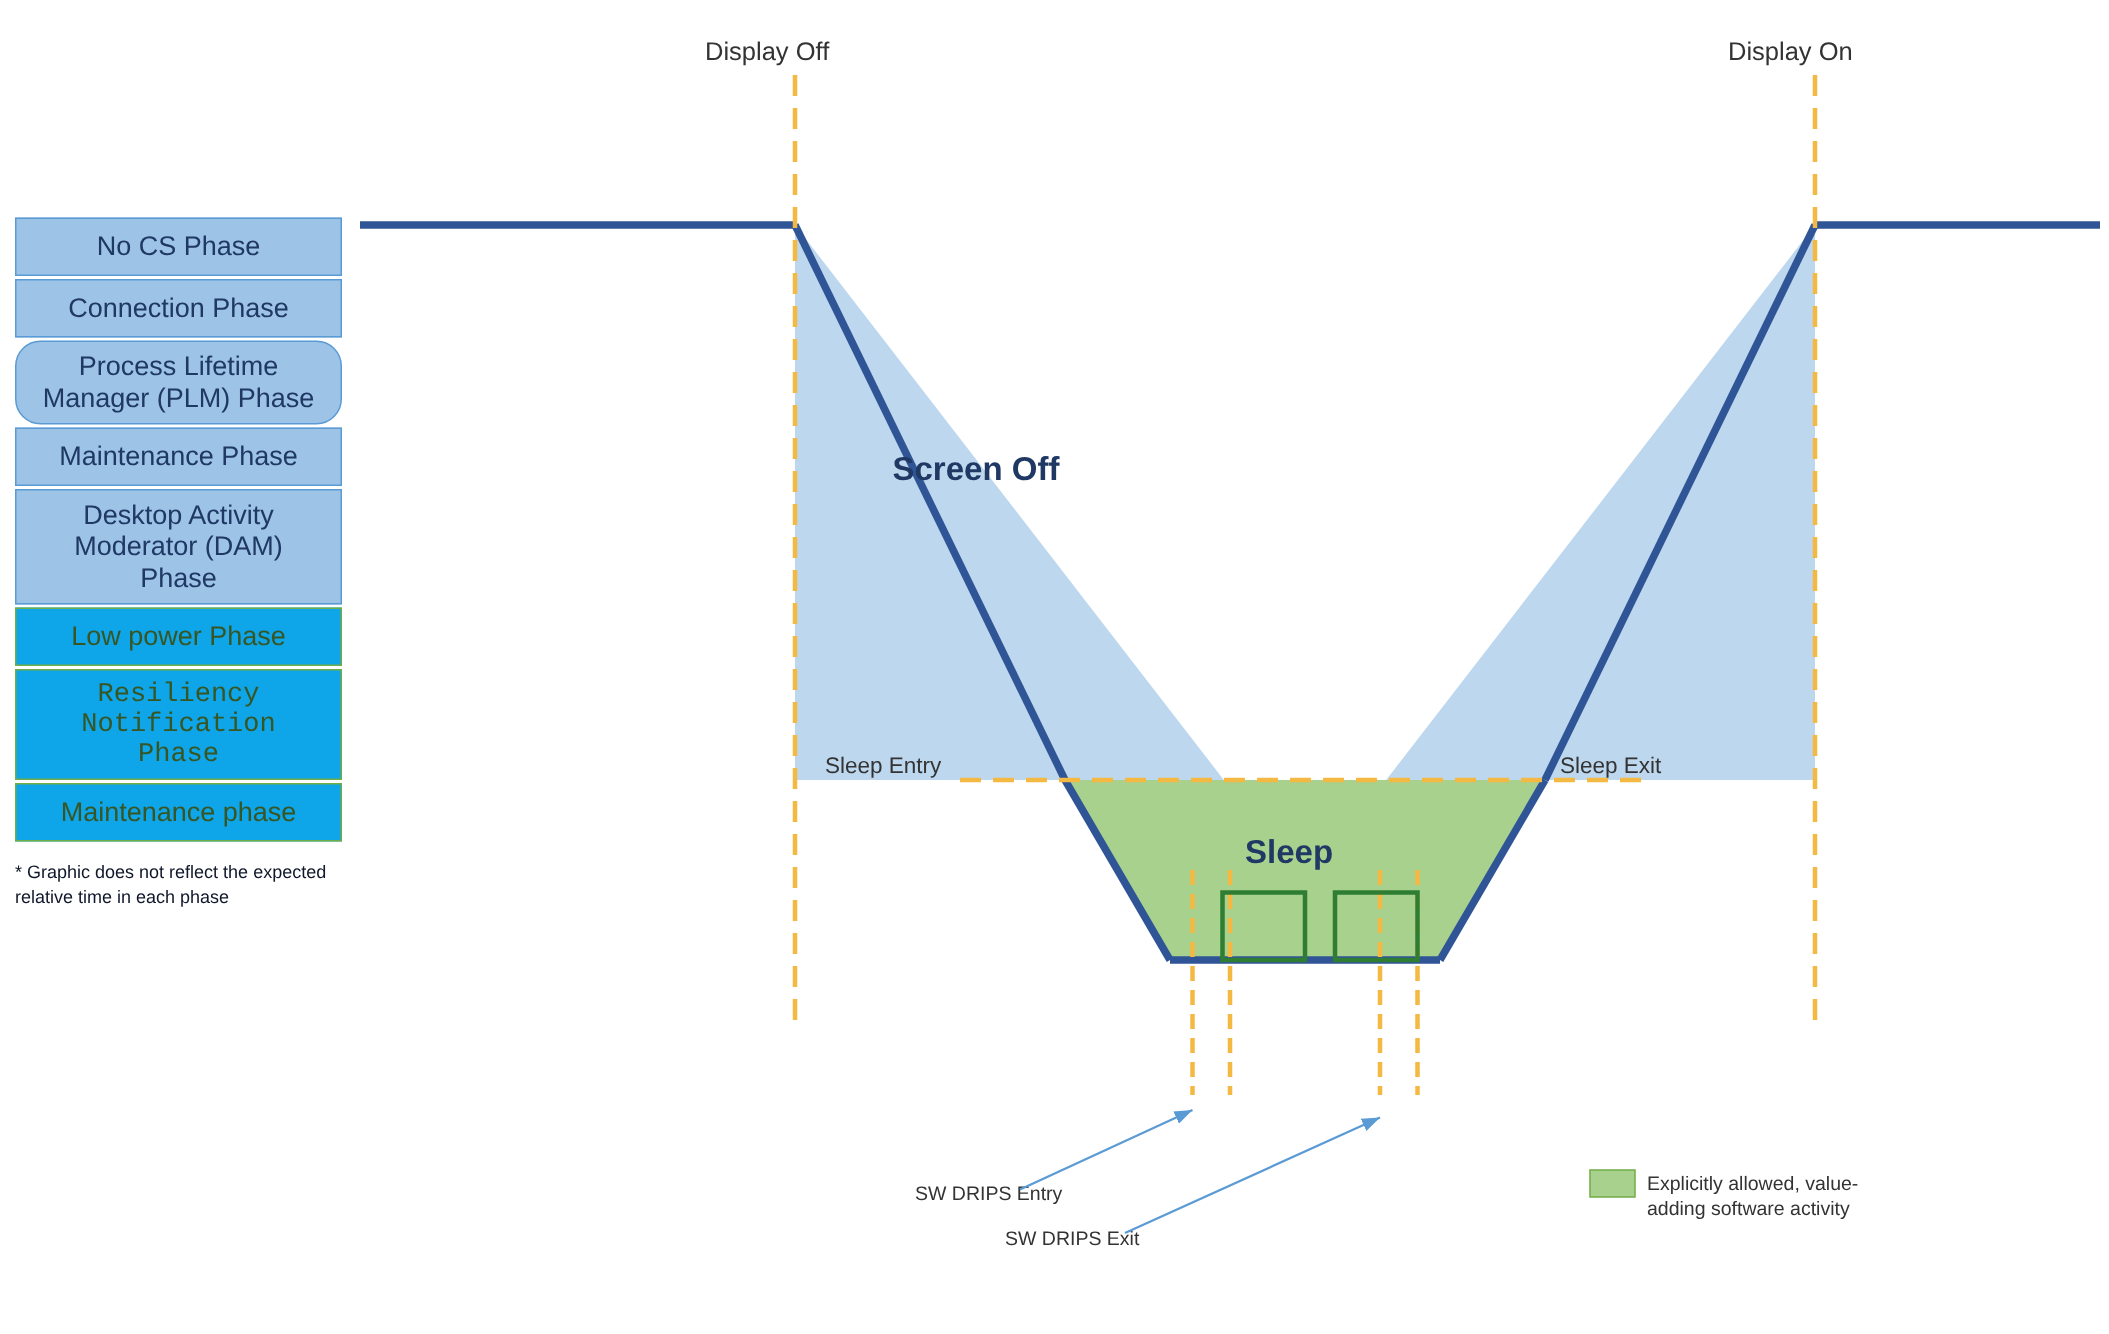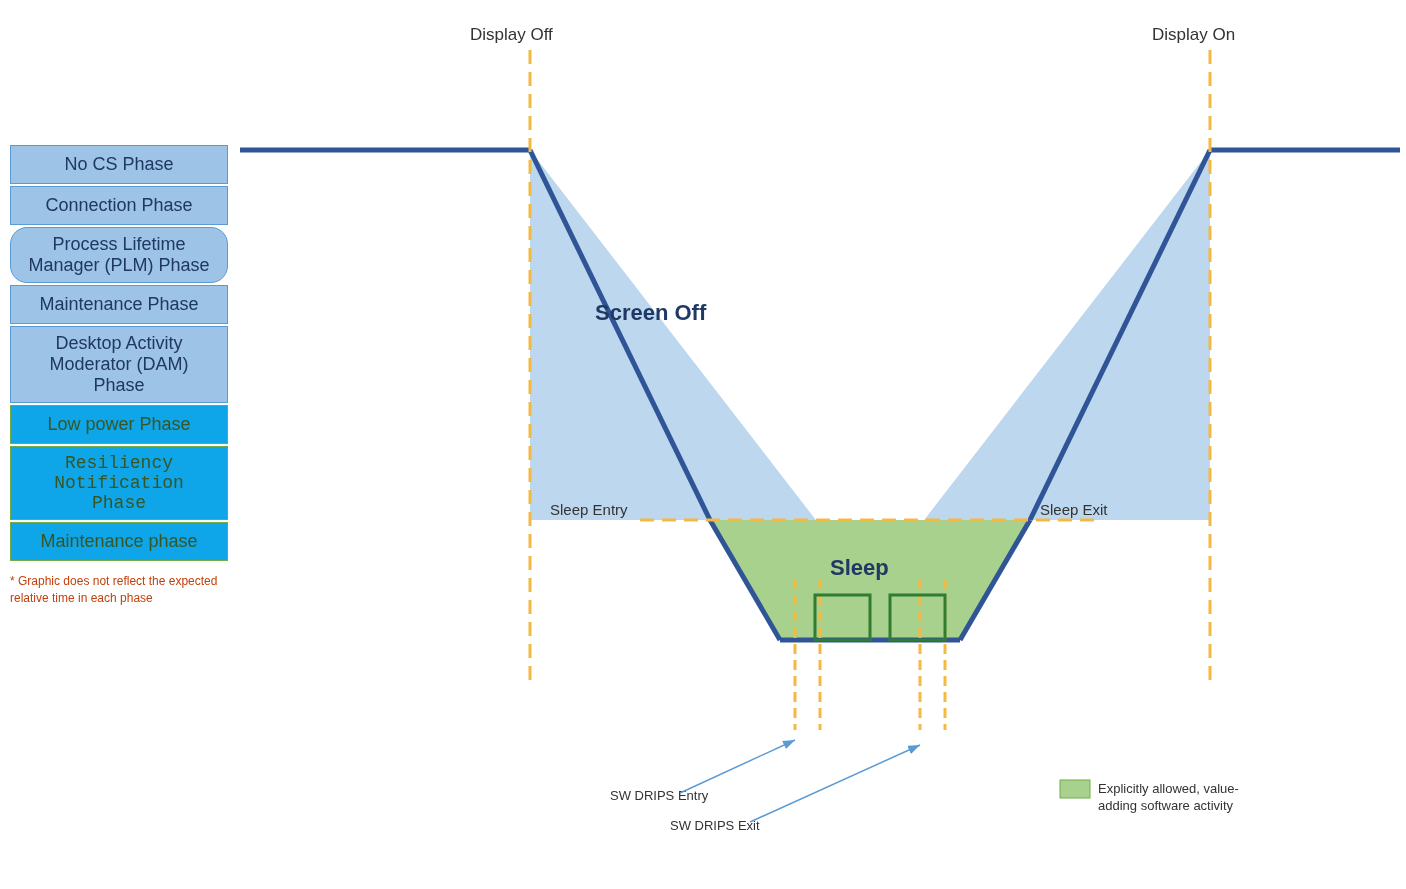--- a/index.html
+++ b/index.html
@@ -33,21 +33,21 @@
       margin-bottom: 2px;
     }
     .legend-item.green {
       background: #0ea5e9;
       border-color: #70ad47;
       color: #375623;
     }
     .legend-note {
       margin-top: 12px;
       font-size: 12px;
-      color: #c2410c;
+      color: #0f172a;
       line-height: 1.4;
     }
     
     #diagram {
       position: absolute;
       left: 240px;
       top: 0;
       width: 1160px;
       height: 889px;
     }

